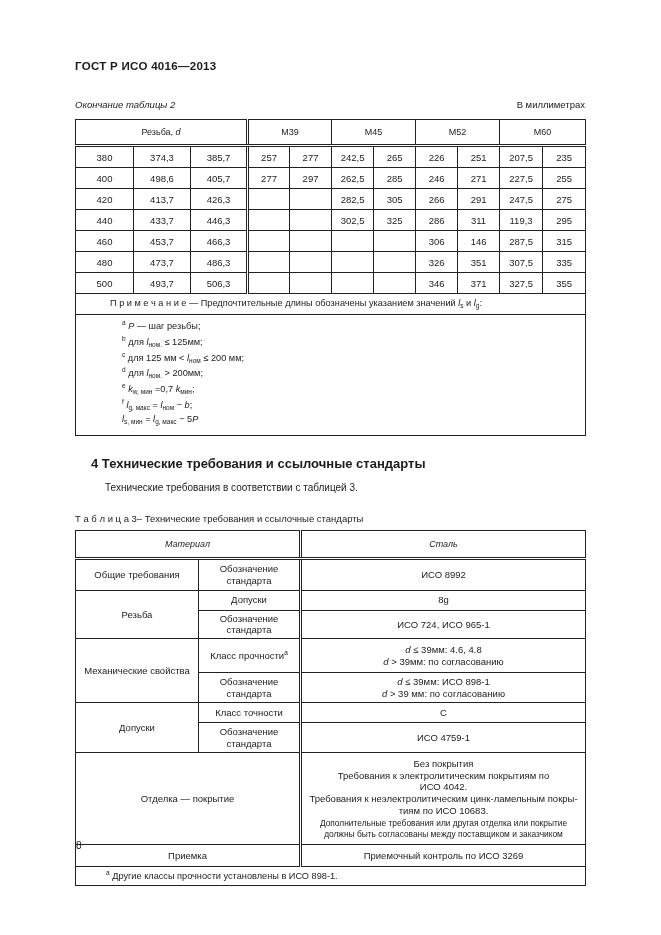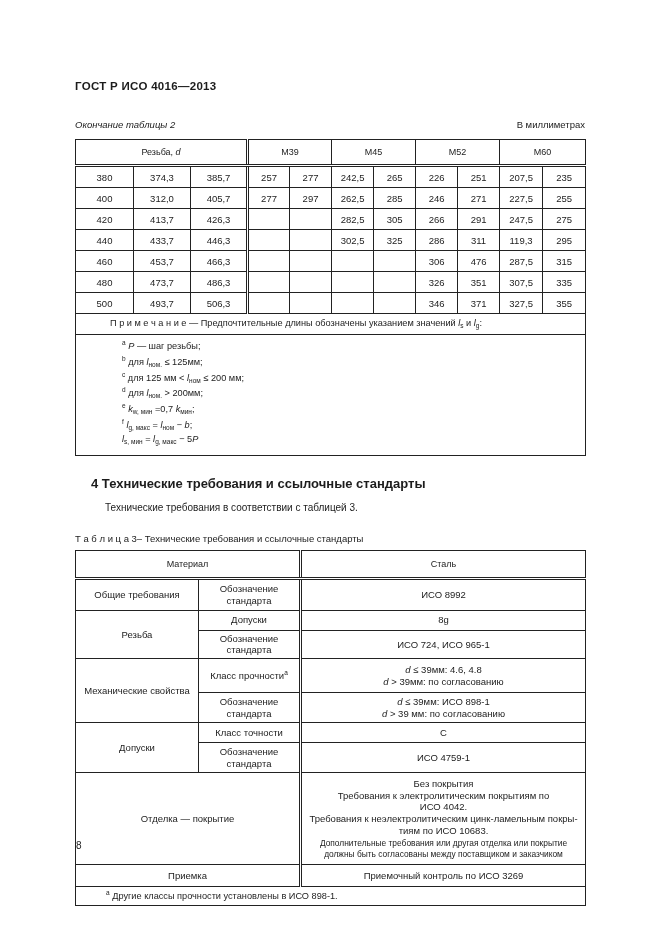--- a/index.html
+++ b/index.html
@@ -2,21 +2,21 @@
 <html><head>
 <meta charset="utf-8">
 <style>
   html,body { margin:0; padding:0; }
   body {
     width:661px; height:935px; background:#ffffff; position:relative;
     font-family:"Liberation Sans", sans-serif; color:#1c1c1c;
     -webkit-font-smoothing:antialiased;
   }
   .content { position:absolute; left:75px; top:0; width:510px; }
-  .doc-header { margin-top:80px; font-weight:bold; font-size:11.5px; letter-spacing:.3px; }
+  .doc-header { margin-top:60px; font-weight:bold; font-size:11.5px; letter-spacing:.3px; }
   .caption-row { display:flex; justify-content:space-between; align-items:flex-end; margin-top:27px; font-size:9.5px; }
   .caption-row .cont { font-style:italic; }
 
   table { border-collapse:collapse; table-layout:fixed; width:510px; }
   td, th { border:1px solid #222; font-weight:normal; vertical-align:middle; overflow:hidden; }
 
   
   .t2 { margin-top:9px; }
   .t2 th { font-size:9px; height:22px; text-align:center; border-bottom:3px double #222; }
   .t2 th.dbl-l { border-left:3px double #222; }
@@ -27,21 +27,21 @@
   sub { font-size:6.5px; vertical-align:-2px; }
   sup { font-size:6.5px; vertical-align:4px; }
 
   
   .sec-heading { margin:20px 0 0 16px; font-size:13px; font-weight:bold; }
   .sec-par { margin:11px 0 0 30px; font-size:10px; }
   .t3-caption { margin-top:20px; font-size:9.5px; }
 
   
   .t3 { margin-top:6px; }
-  .t3 th { font-size:9px; text-align:center; border-bottom:3px double #222; height:24px; }
+  .t3 th { font-size:9px; text-align:center; border-bottom:3px double #222; height:24px;font-style:italic; }
   .t3 td { font-size:9.5px; text-align:center; padding:2px 4px; line-height:1.25; }
   .t3 .dbl-l { border-left:3px double #222; }
   .t3 tr.h32 { height:32px; } .t3 tr.h20 { height:20px; } .t3 tr.h28 { height:28px; }
   .t3 tr.h34 { height:34px; } .t3 tr.h30 { height:30px; } .t3 tr.h92 { height:92px; }
   .t3 tr.h22 { height:22px; } .t3 tr.h18 { height:18px; }
   .t3 .fnote { text-align:left; padding-left:30px; font-size:9.2px; }
   .t3 .small { font-size:8.4px; line-height:1.3; margin-top:1px; }
   .page-num { position:absolute; left:76px; top:840px; font-size:10px; }
 </style>
 </head>
@@ -88,21 +88,21 @@
           <td>277</td>
           <td>242,5</td>
           <td>265</td>
           <td>226</td>
           <td>251</td>
           <td>207,5</td>
           <td>235</td>
         </tr>
         <tr>
           <td>400</td>
-          <td>312,0</td>
+          <td>498,6</td>
           <td>405,7</td>
           <td>277</td>
           <td>297</td>
           <td>262,5</td>
           <td>285</td>
           <td>246</td>
           <td>271</td>
           <td>227,5</td>
           <td>255</td>
         </tr>
@@ -134,21 +134,21 @@
         </tr>
         <tr>
           <td>460</td>
           <td>453,7</td>
           <td>466,3</td>
           <td></td>
           <td></td>
           <td></td>
           <td></td>
           <td>306</td>
-          <td>476</td>
+          <td>146</td>
           <td>287,5</td>
           <td>315</td>
         </tr>
         <tr>
           <td>480</td>
           <td>473,7</td>
           <td>486,3</td>
           <td></td>
           <td></td>
           <td></td>

